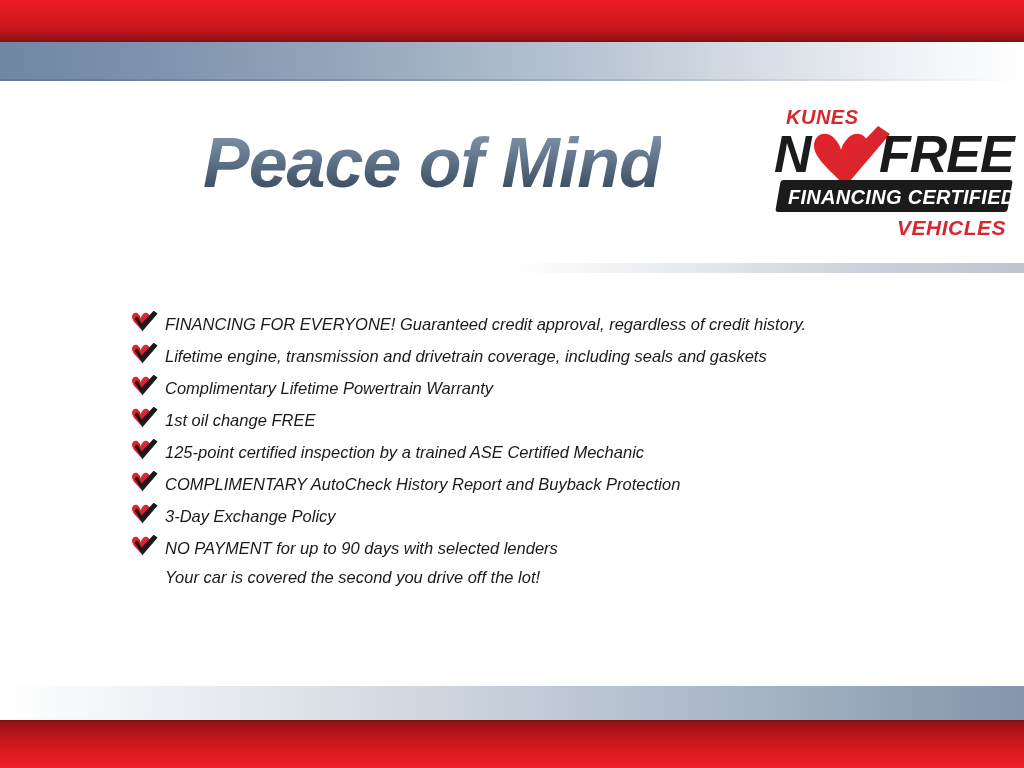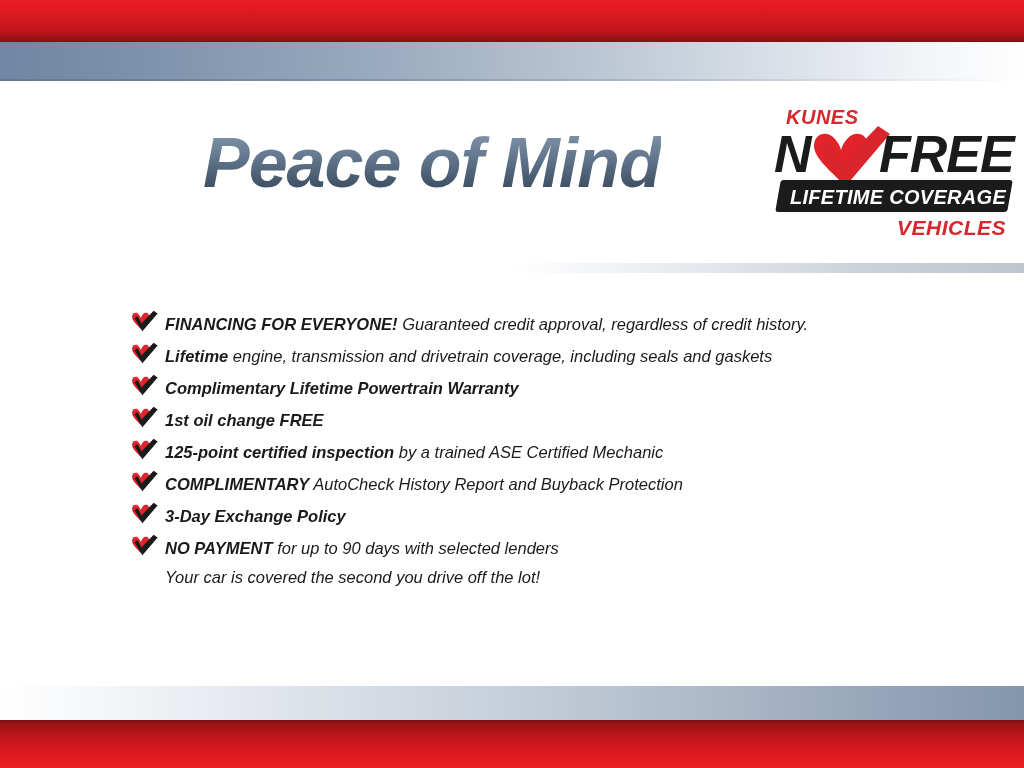--- a/index.html
+++ b/index.html
@@ -216,21 +216,21 @@
     height: 22px;
   }
   .bullet-text {
     font-size: 16.5px;
     font-style: italic;
     color: #1a1a1a;
     line-height: 32px;
     white-space: nowrap;
   }
   .b-strong {
-    font-weight: 700;
+    font-weight: 400;
   }
   .b-norm {
     font-weight: 400;
   }
   .bullet-sub {
     padding-left: 34px;
     font-size: 16.5px;
     font-style: italic;
     font-weight: 400;
     color: #1a1a1a;
@@ -262,21 +262,21 @@
       <div class="logo-n">N</div>
       <div class="logo-check">
         <svg width="86" height="66" viewBox="0 0 86 66" xmlns="http://www.w3.org/2000/svg">
           <path d="M6 22 C6 10, 18 6, 26 14 C30 18, 32 22, 33 26 C34 22, 36 18, 40 14 C48 6, 60 10, 60 22 C60 34, 42 48, 33 58 C24 48, 6 34, 6 22 Z" fill="#e2232a"></path>
           <path d="M12 24 L22 18 L34 40 L70 2 L82 10 L36 64 Z" fill="#d9252b"></path>
         </svg>
       </div>
       <div class="logo-fear">FREE</div>
     </div>
     <div class="logo-bar"></div>
-    <div class="logo-bar-text">LIFETIME COVERAGE</div>
+    <div class="logo-bar-text">FINANCING CERTIFIED</div>
     <div class="logo-vehicles">VEHICLES</div>
   </div>
 
   <div class="bullets">
 
     <div class="bullet">
       <span class="bullet-check">
         <svg width="28" height="22" viewBox="0 0 28 22" xmlns="http://www.w3.org/2000/svg">
           <path d="M1 7 C1 3, 5 1.5, 7.5 4.2 C8.8 5.6, 9.4 7, 9.7 8.3 C10.1 7, 10.7 5.6, 12 4.2 C14.5 1.5, 18.5 3, 18.5 7 C18.5 11, 12.6 15.6, 9.7 19 C6.8 15.6, 1 11, 1 7 Z" fill="#e2232a"></path>
           <path d="M3.4 8.2 L6.6 6.2 L10.6 13.4 L22.6 0.8 L26.6 3.4 L11.4 21.2 Z" fill="#1a1a1a"></path>

